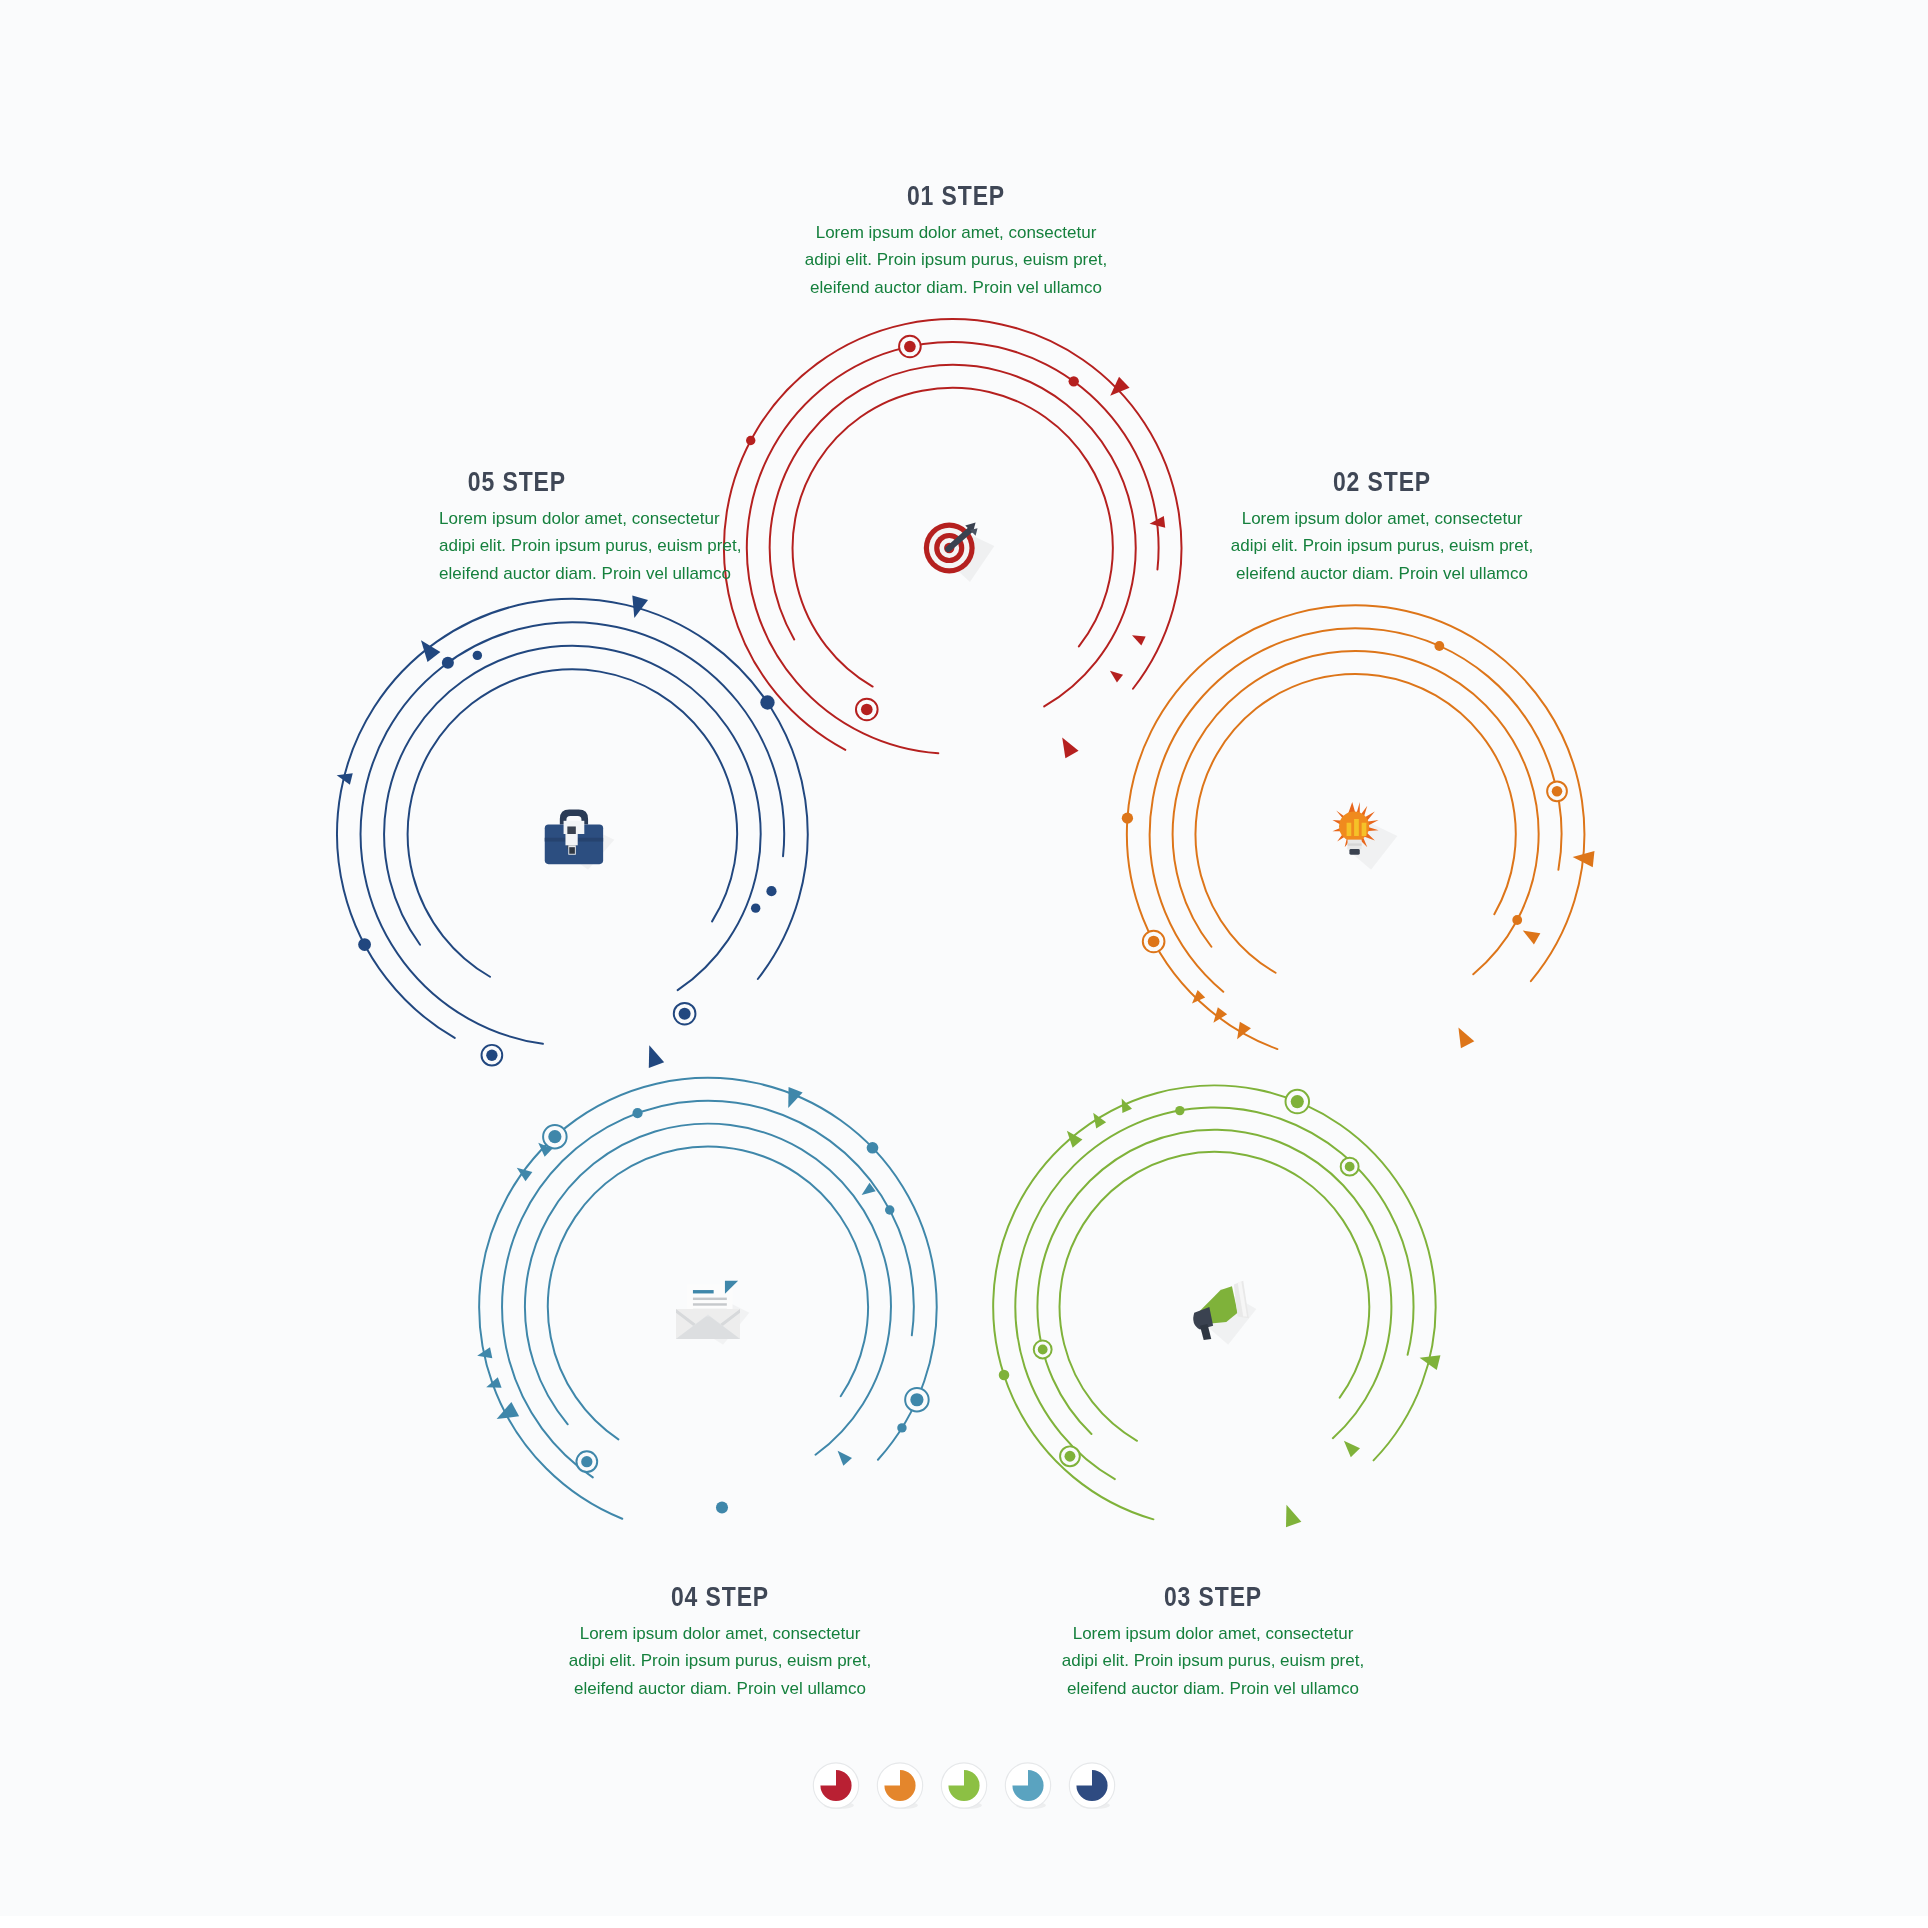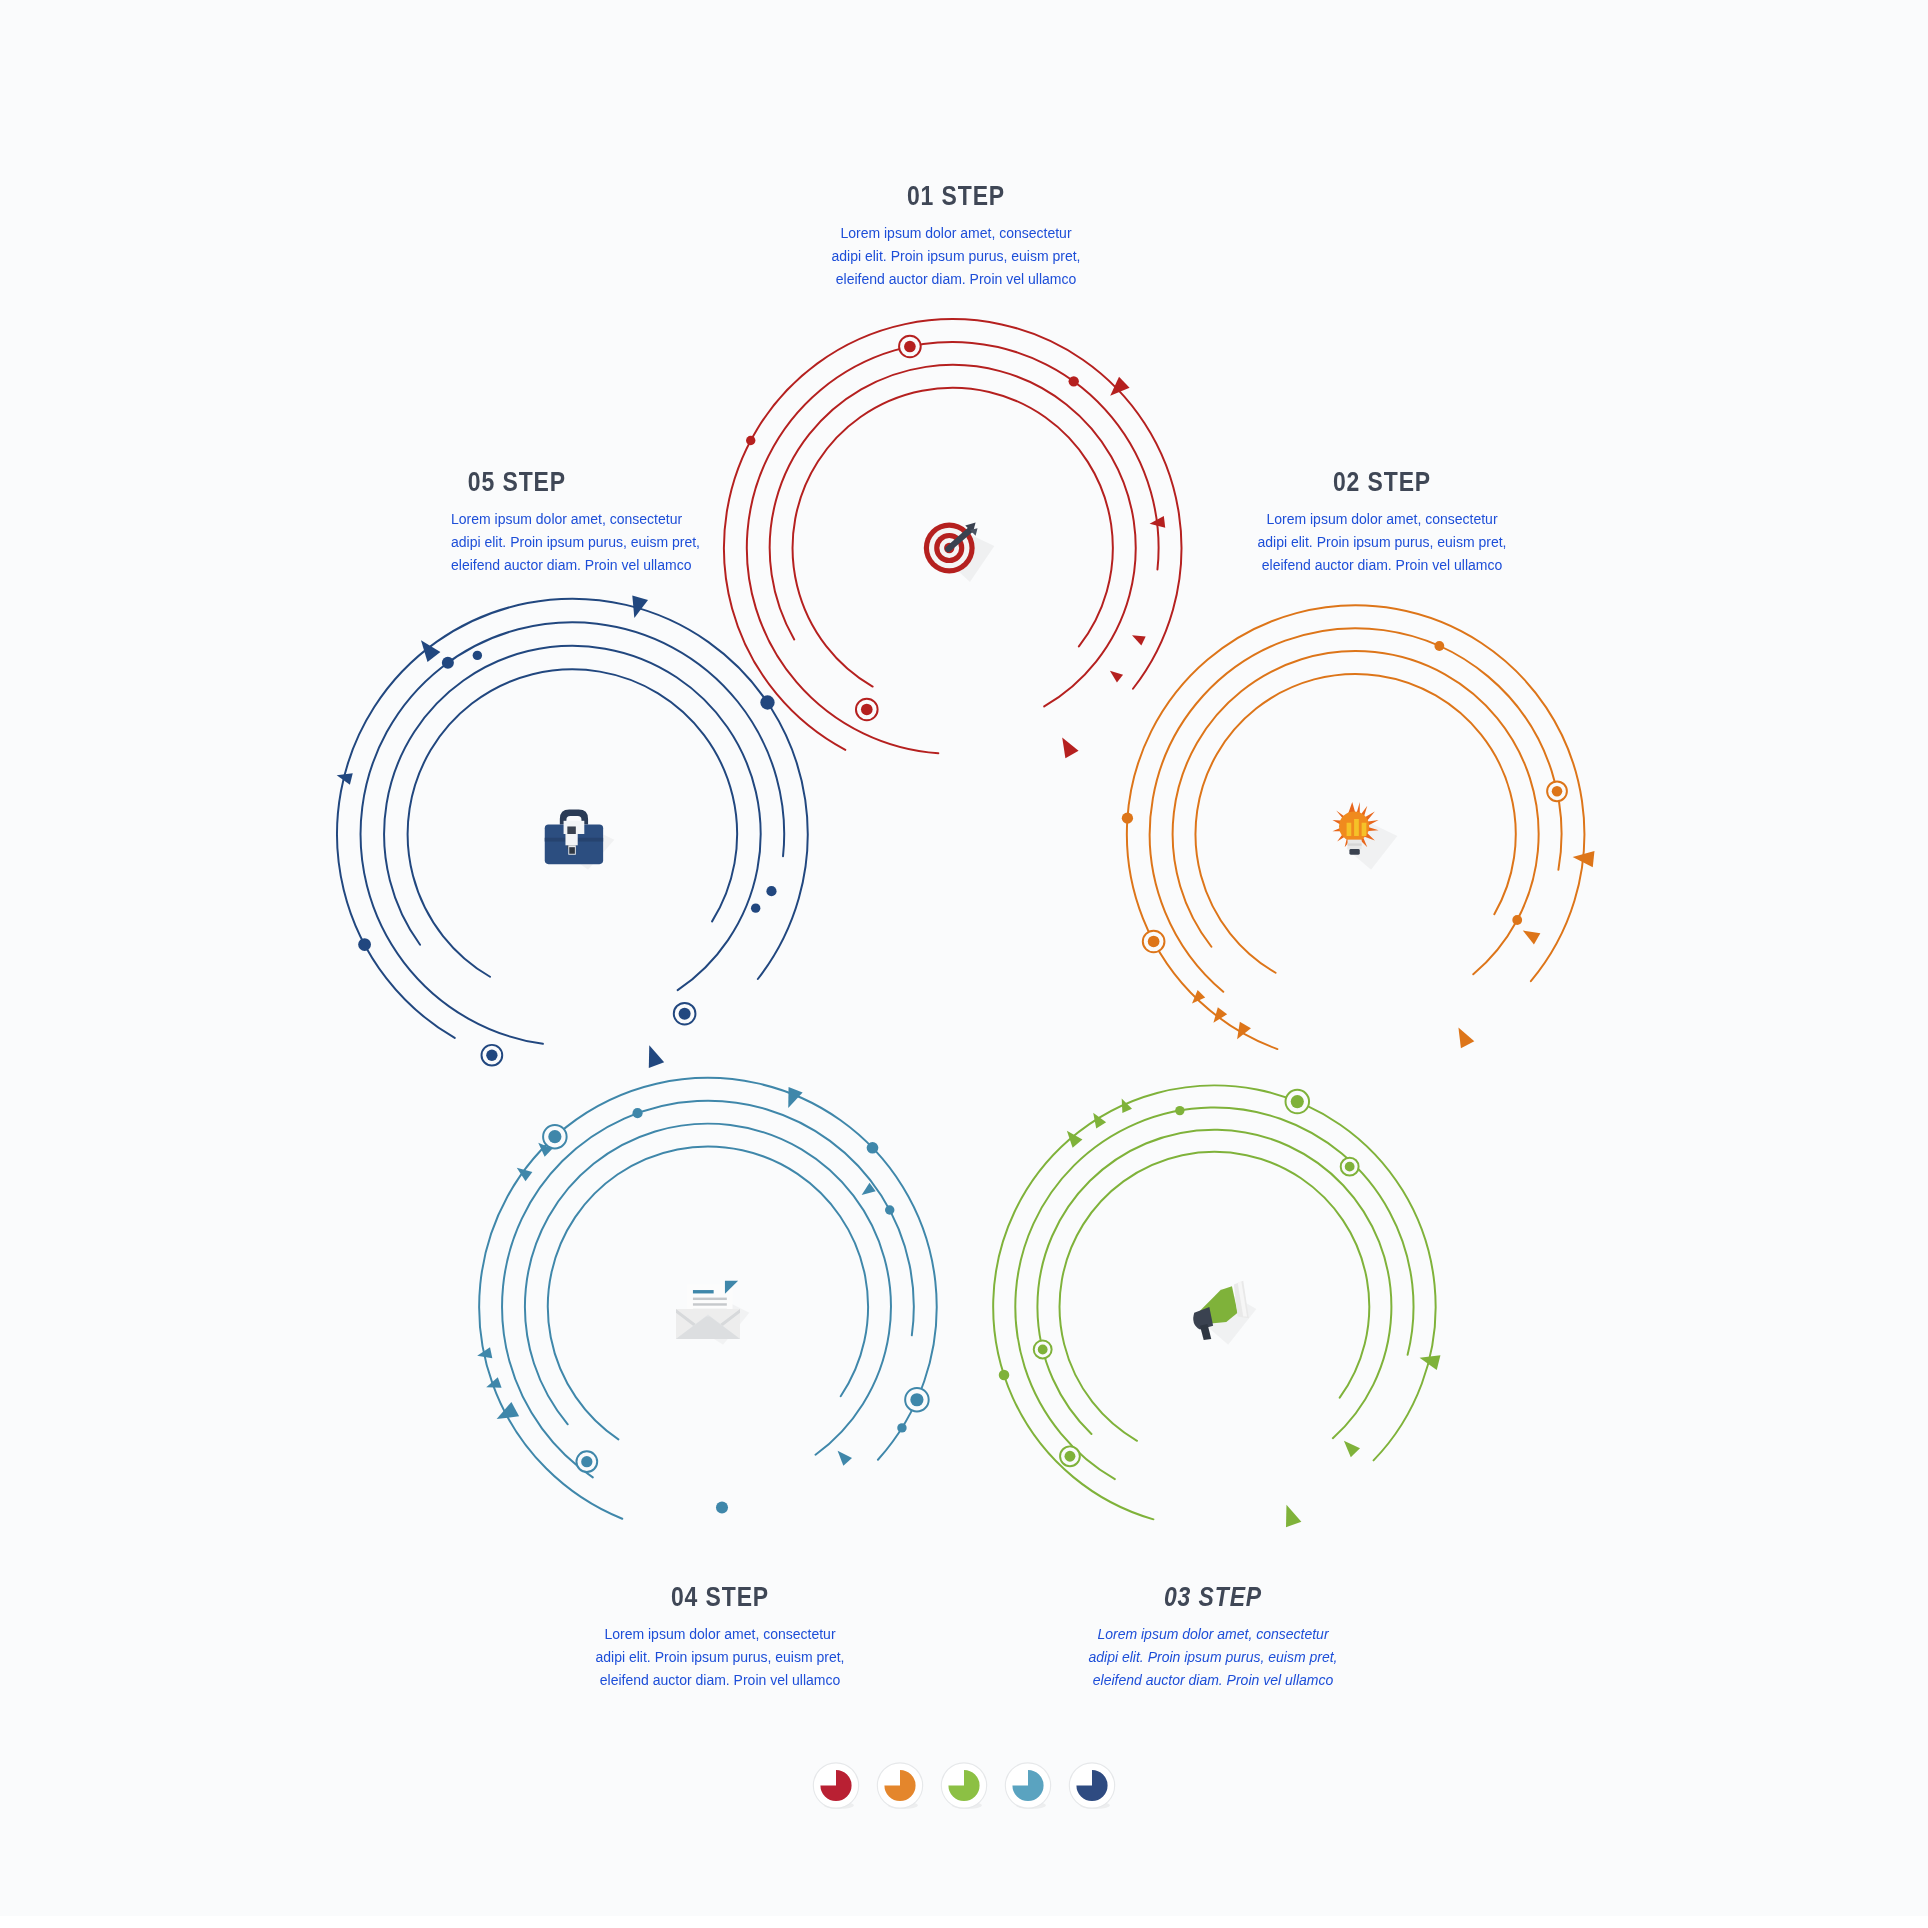--- a/index.html
+++ b/index.html
@@ -34,24 +34,24 @@
     font-family: "Liberation Sans Narrow", "Liberation Sans", "DejaVu Sans", sans-serif;
     font-size: 28px;
     font-weight: 700;
     letter-spacing: 1.1px;
     color: #3f4756;
     margin: 0 0 8.5px 0;
     line-height: 1.05;
     transform: scaleX(0.82);
   }
   .step-body {
-    font-size: 14px;
+    font-size: 17px;
     line-height: 1.62;
-    color: #1d4ed8;
-    margin: 12px;
+    color: #15803d;
+    margin: 0;
     font-weight: 400;
   }
   .ta-center { text-align: center; }
   .ta-right  { text-align: left; }
 
   
   .icon-wrap {
     position: absolute;
     width: 113px;
     height: 113px;
@@ -319,21 +319,21 @@
 
   <div class="step-text ta-center" id="text-1" style="left: 1222px; top: 467px;">
     <div class="step-title">02 STEP</div>
     <div class="step-body">
       <span>Lorem ipsum dolor amet, consectetur</span><br>
       <span>adipi elit. Proin ipsum purus, euism pret,</span><br>
       <span>eleifend auctor diam. Proin vel ullamco</span>
     </div>
   </div>
 
-  <div class="step-text ta-center" id="text-2" style="left: 1053px; top: 1582px; font-style: italic;">
+  <div class="step-text ta-center" id="text-2" style="left: 1053px; top: 1582px;">
     <div class="step-title">03 STEP</div>
     <div class="step-body">
       <span>Lorem ipsum dolor amet, consectetur</span><br>
       <span>adipi elit. Proin ipsum purus, euism pret,</span><br>
       <span>eleifend auctor diam. Proin vel ullamco</span>
     </div>
   </div>
 
   <div class="step-text ta-center" id="text-3" style="left: 560px; top: 1582px;">
     <div class="step-title">04 STEP</div>

